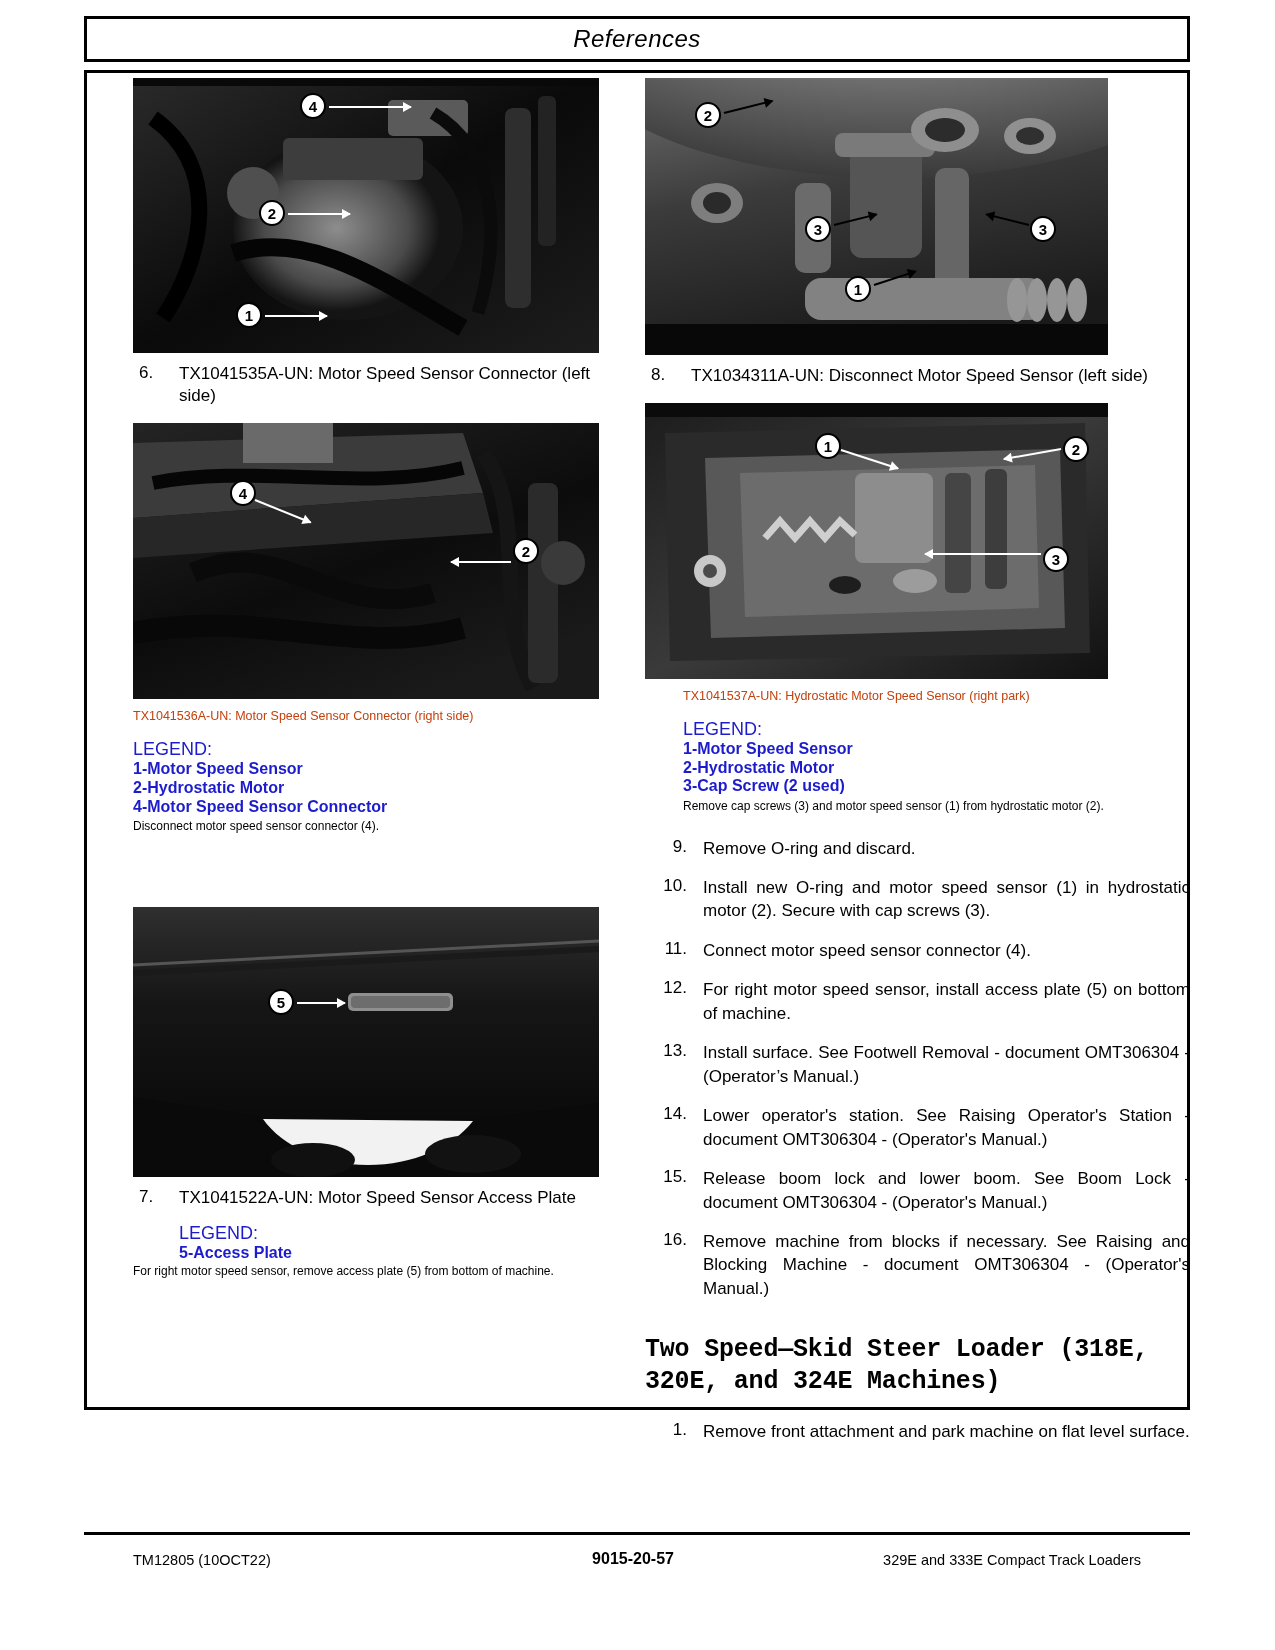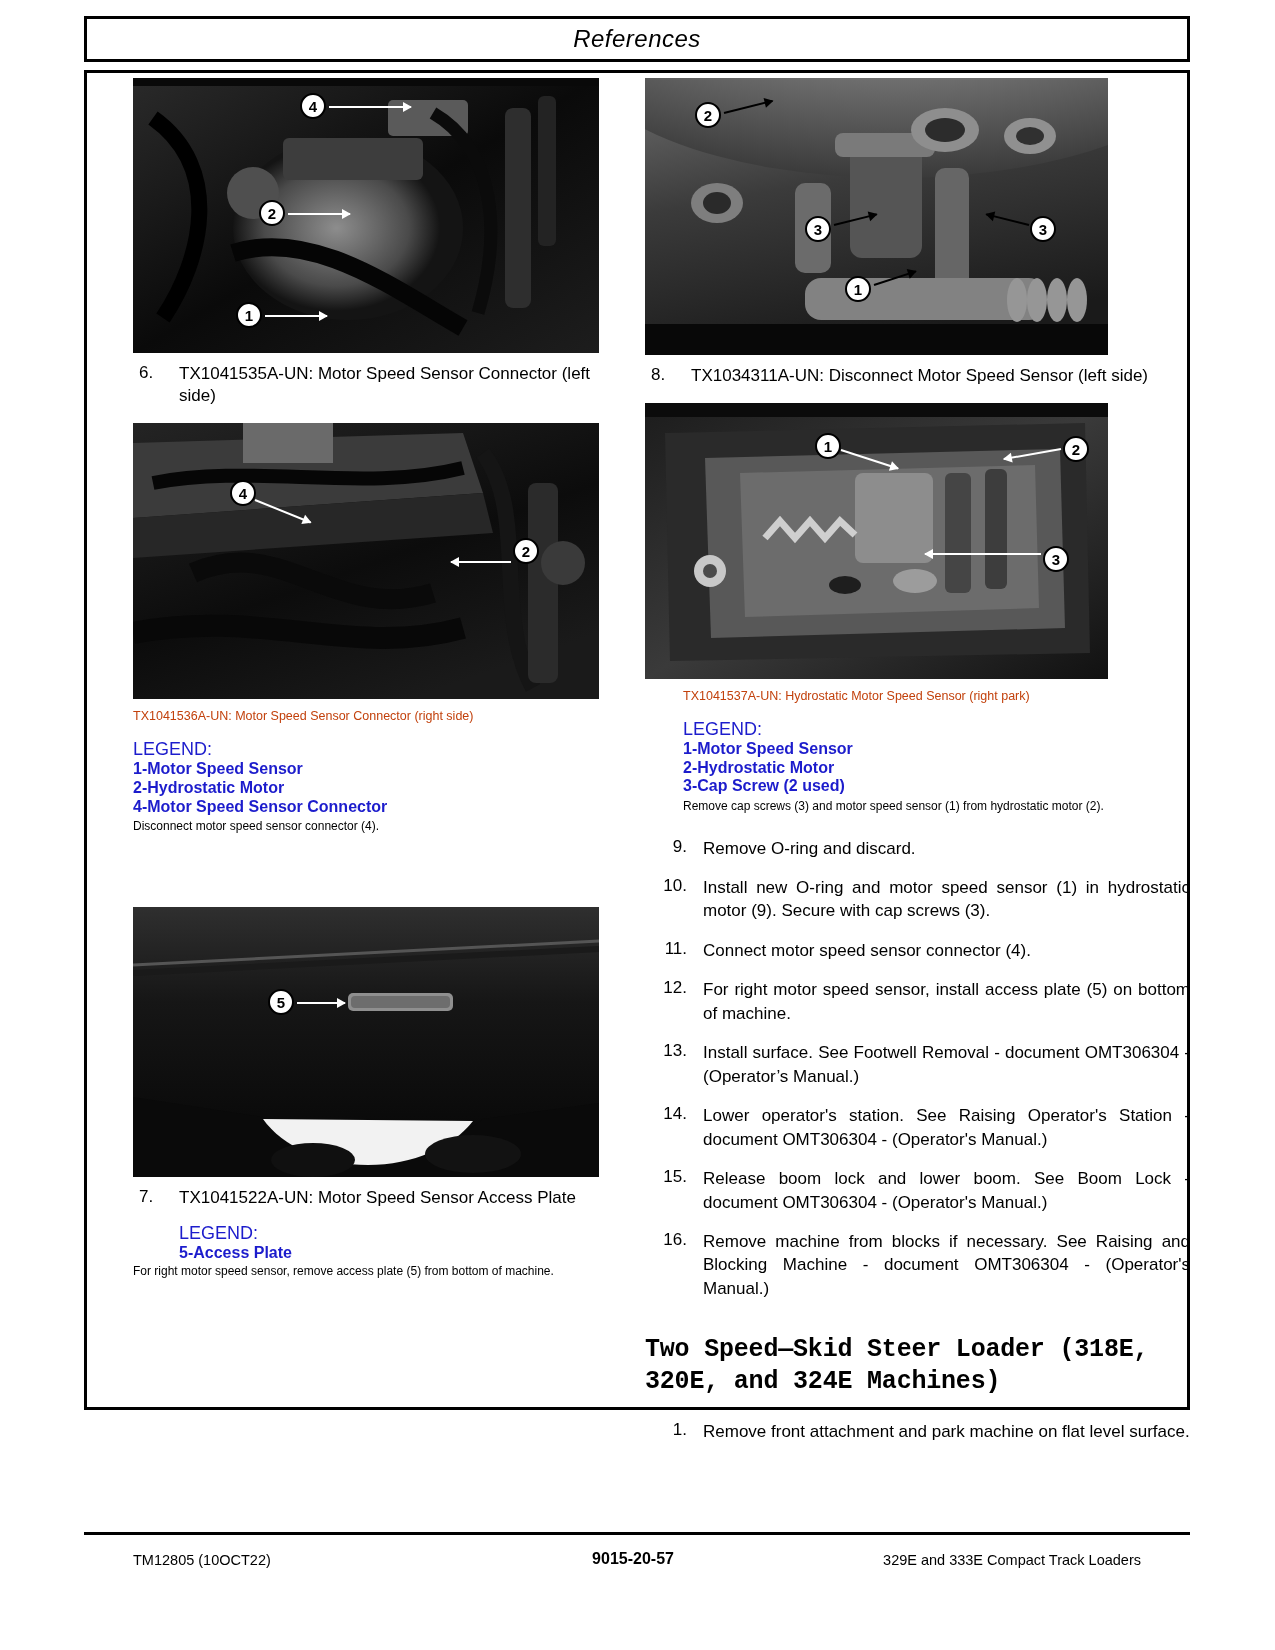--- a/index.html
+++ b/index.html
@@ -425,21 +425,21 @@
     <div class="legend-item" style="margin-left:38px;">3-Cap Screw (2 used)</div>
     <div class="body-para" style="margin-left:38px;">Remove cap screws (3) and motor speed sensor (1) from hydrostatic motor (2).</div>
 
     <div class="num-list">
       <div class="num-item">
         <div class="n">9.</div>
         <div class="t">Remove O-ring and discard.</div>
       </div>
       <div class="num-item">
         <div class="n">10.</div>
-        <div class="t">Install new O-ring and motor speed sensor (1) in hydrostatic motor (9). Secure with cap screws (3).</div>
+        <div class="t">Install new O-ring and motor speed sensor (1) in hydrostatic motor (2). Secure with cap screws (3).</div>
       </div>
       <div class="num-item">
         <div class="n">11.</div>
         <div class="t">Connect motor speed sensor connector (4).</div>
       </div>
       <div class="num-item">
         <div class="n">12.</div>
         <div class="t">For right motor speed sensor, install access plate (5) on bottom of machine.</div>
       </div>
       <div class="num-item">

